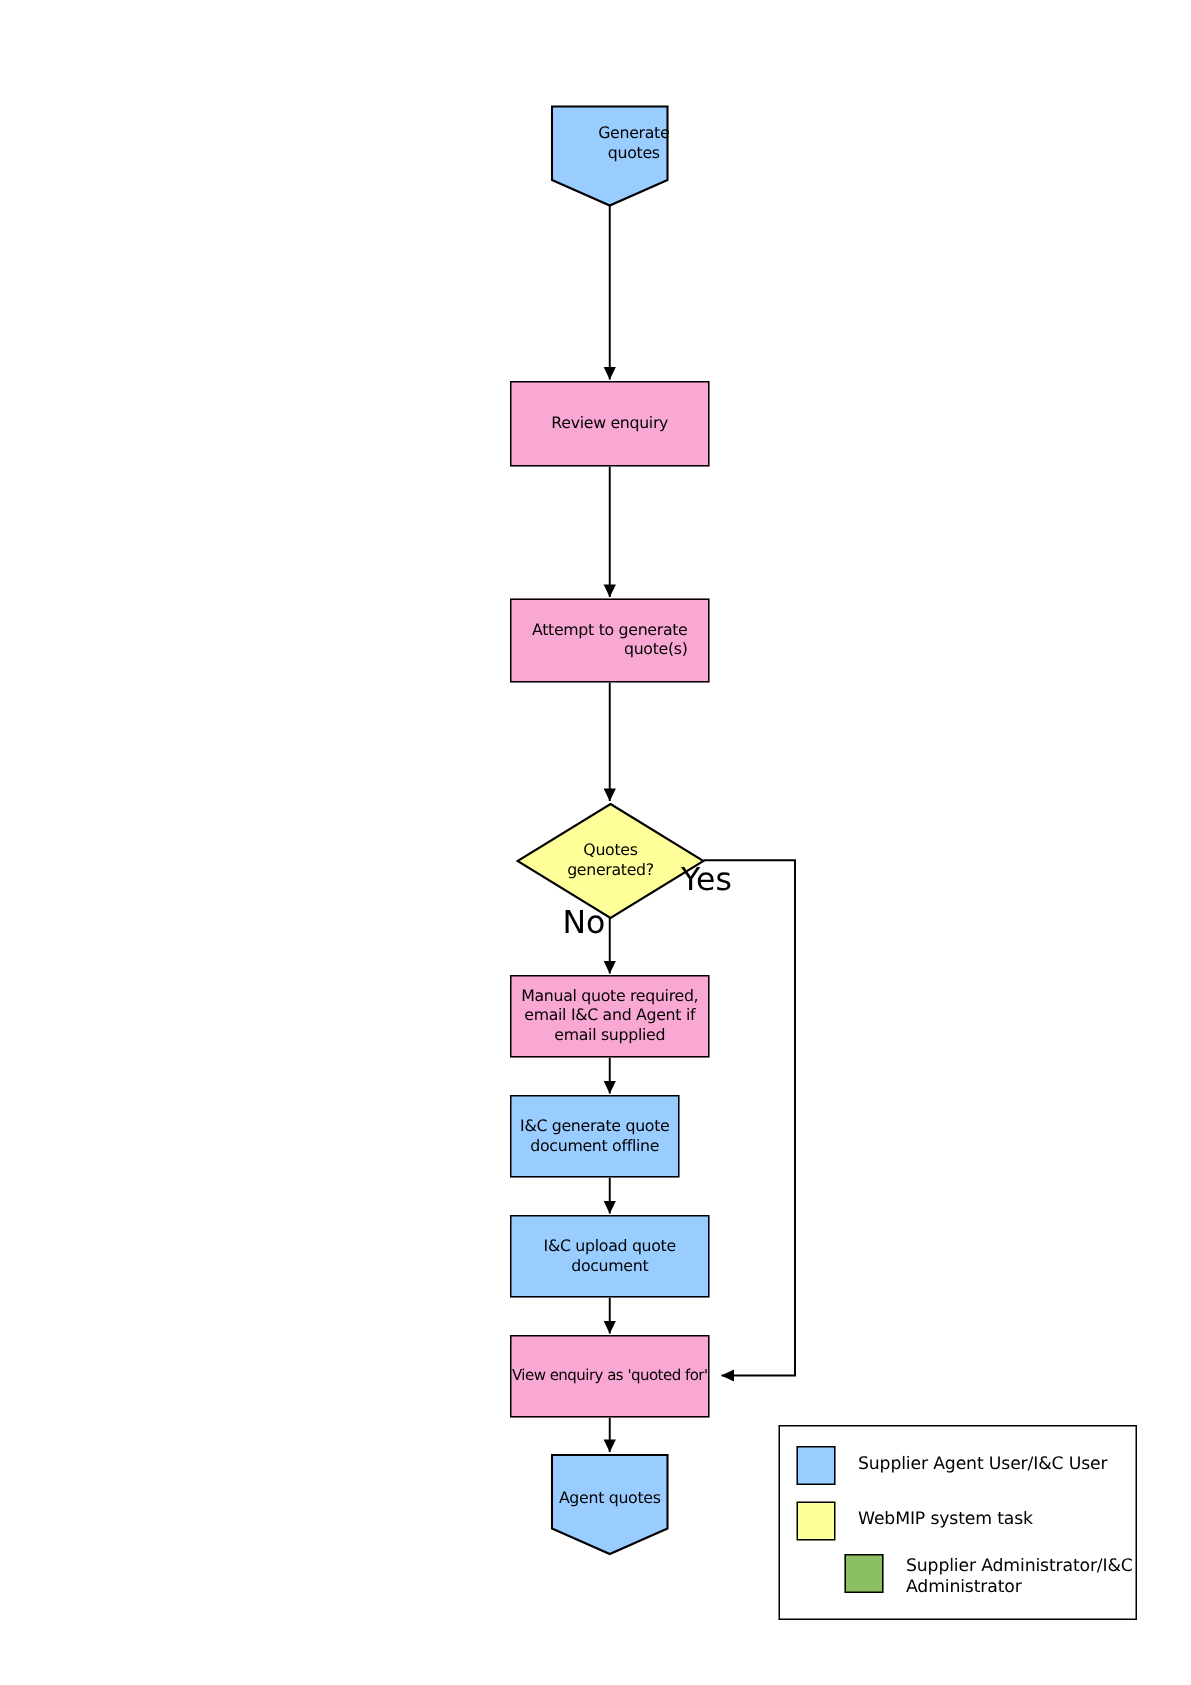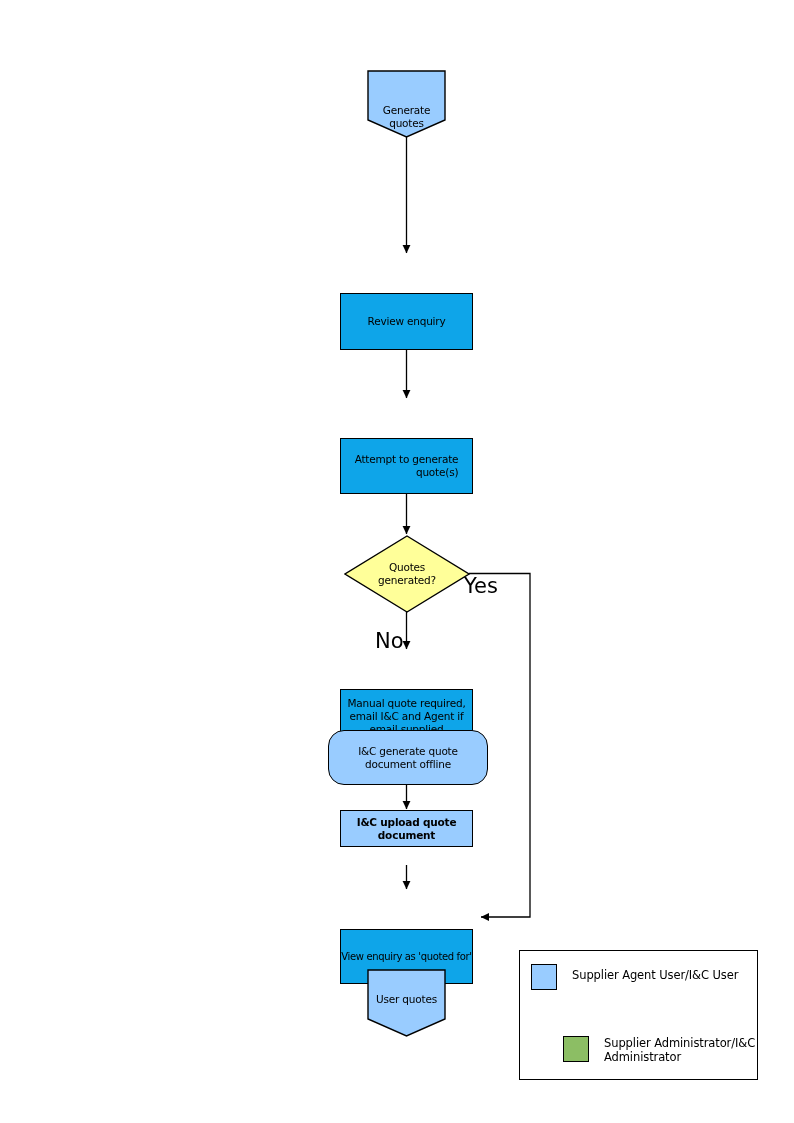--- a/index.html
+++ b/index.html
@@ -35,21 +35,21 @@
     font-size: 10.5px;
     line-height: 13px;
     letter-spacing: -0.2px;
     white-space: pre-line;
   }
 
   .rect {
     border: 1.4px solid #000000;
   }
   .fill-blue   { background: #99ccff; }
-  .fill-yellow { background: #0ea5e9; margin-top: 39px; }
+  .fill-yellow { background: #f9a8d4; }
 
   
   .pent-wrap { position: absolute; }
   .pent-wrap svg { display: block; }
   .pent-label {
     position: absolute;
     left: 0;
     width: 100%;
     text-align: center;
     font-size: 10.5px;
@@ -143,78 +143,82 @@
 
   <line x1="406.5" y1="945" x2="406.5" y2="968" stroke="#000" stroke-width="1.3" marker-end="url(#arrow)"></line>
 
   <path d="M 469 573.5 L 530 573.5 L 530 917 L 481 917" fill="none" stroke="#000" stroke-width="1.3" marker-end="url(#arrow)"></path>
 </svg>
 
 <div class="pent-wrap" style="left:367px; top:70px; width:79px; height:68px;">
   <svg width="79" height="68" viewBox="0 0 79 68" xmlns="http://www.w3.org/2000/svg">
     <polygon points="1,1 78,1 78,50 39.5,67 1,50" fill="#99ccff" stroke="#000000" stroke-width="1.4"></polygon>
   </svg>
-  <div class="pent-label" style="top:34px;">Generate
+  <div class="pent-label" style="top:13px;padding-left:16px;">Generate
 quotes</div>
 </div>
 
 <div class="node rect fill-yellow" style="left:340px; top:254px; width:133px; height:57px;">
   <span>Review enquiry</span>
 </div>
 
 <div class="node rect fill-yellow" style="left:340px; top:399px; width:133px; height:56px;text-align:right;">
   <span>Attempt to generate
 quote(s)</span>
 </div>
 
 <div class="diamond-wrap" style="left:344px; top:535px; width:126px; height:78px;">
   <svg width="126" height="78" viewBox="0 0 126 78" xmlns="http://www.w3.org/2000/svg">
     <polygon points="63,1 125,39 63,77 1,39" fill="#ffff99" stroke="#000000" stroke-width="1.4"></polygon>
   </svg>
   <div class="diamond-label" style="top:26px;">Quotes
 generated?</div>
 </div>
 
-<div class="branch-label" style="left:464px; top:576px;">Yes</div>
-<div class="branch-label" style="left:375px; top:631px;text-align:center;">No</div>
+<div class="branch-label" style="left:454px; top:576px;">Yes</div>
+<div class="branch-label" style="left:375px; top:605px;text-align:center;">No</div>
 
 <div class="node rect fill-yellow" style="left:340px; top:650px; width:133px; height:55px;">
   <span>Manual quote required,
 email I&amp;C and Agent if
 email supplied</span>
 </div>
 
-<div class="node rect fill-blue" style="left:328px; top:730px; width:160px; height:55px;border-radius:16px;">
+<div class="node rect fill-blue" style="left:340px; top:730px; width:113px; height:55px;">
   <span>I&amp;C generate quote
 document offline</span>
 </div>
 
-<div class="node rect fill-blue" style="left:340px; top:810px; width:133px; height:37px;font-weight:bold;">
+<div class="node rect fill-blue" style="left:340px; top:810px; width:133px; height:55px;">
   <span>I&amp;C upload quote
 document</span>
 </div>
 
 <div class="node rect fill-yellow" style="left:340px; top:890px; width:133px; height:55px; font-size:10px; letter-spacing:-0.35px;">
   <span>View enquiry as 'quoted for'</span>
 </div>
 
 <div class="pent-wrap" style="left:367px; top:969px; width:79px; height:68px;">
   <svg width="79" height="68" viewBox="0 0 79 68" xmlns="http://www.w3.org/2000/svg">
     <polygon points="1,1 78,1 78,50 39.5,67 1,50" fill="#99ccff" stroke="#000000" stroke-width="1.4"></polygon>
   </svg>
-  <div class="pent-label" style="top:24px;">User quotes</div>
+  <div class="pent-label" style="top:24px;">Agent quotes</div>
 </div>
 
 <div id="legend">
 
   <div class="legend-row" style="top:13px;">
     <div class="legend-swatch" style="background:#99ccff;"></div>
     <div class="legend-text">Supplier Agent User/I&amp;C User</div>
   </div>
 
+  <div class="legend-row" style="top:50px;">
+    <div class="legend-swatch" style="background:#ffff99;"></div>
+    <div class="legend-text">WebMIP system task</div>
+  </div>
 
   <div class="legend-row" style="top:85px;padding-left:32px;">
     <div class="legend-swatch" style="background:#8cbe64;"></div>
     <div class="legend-text" style="padding-top:0;">Supplier Administrator/I&amp;C
 Administrator</div>
   </div>
 
 </div>
 
 </body></html>

